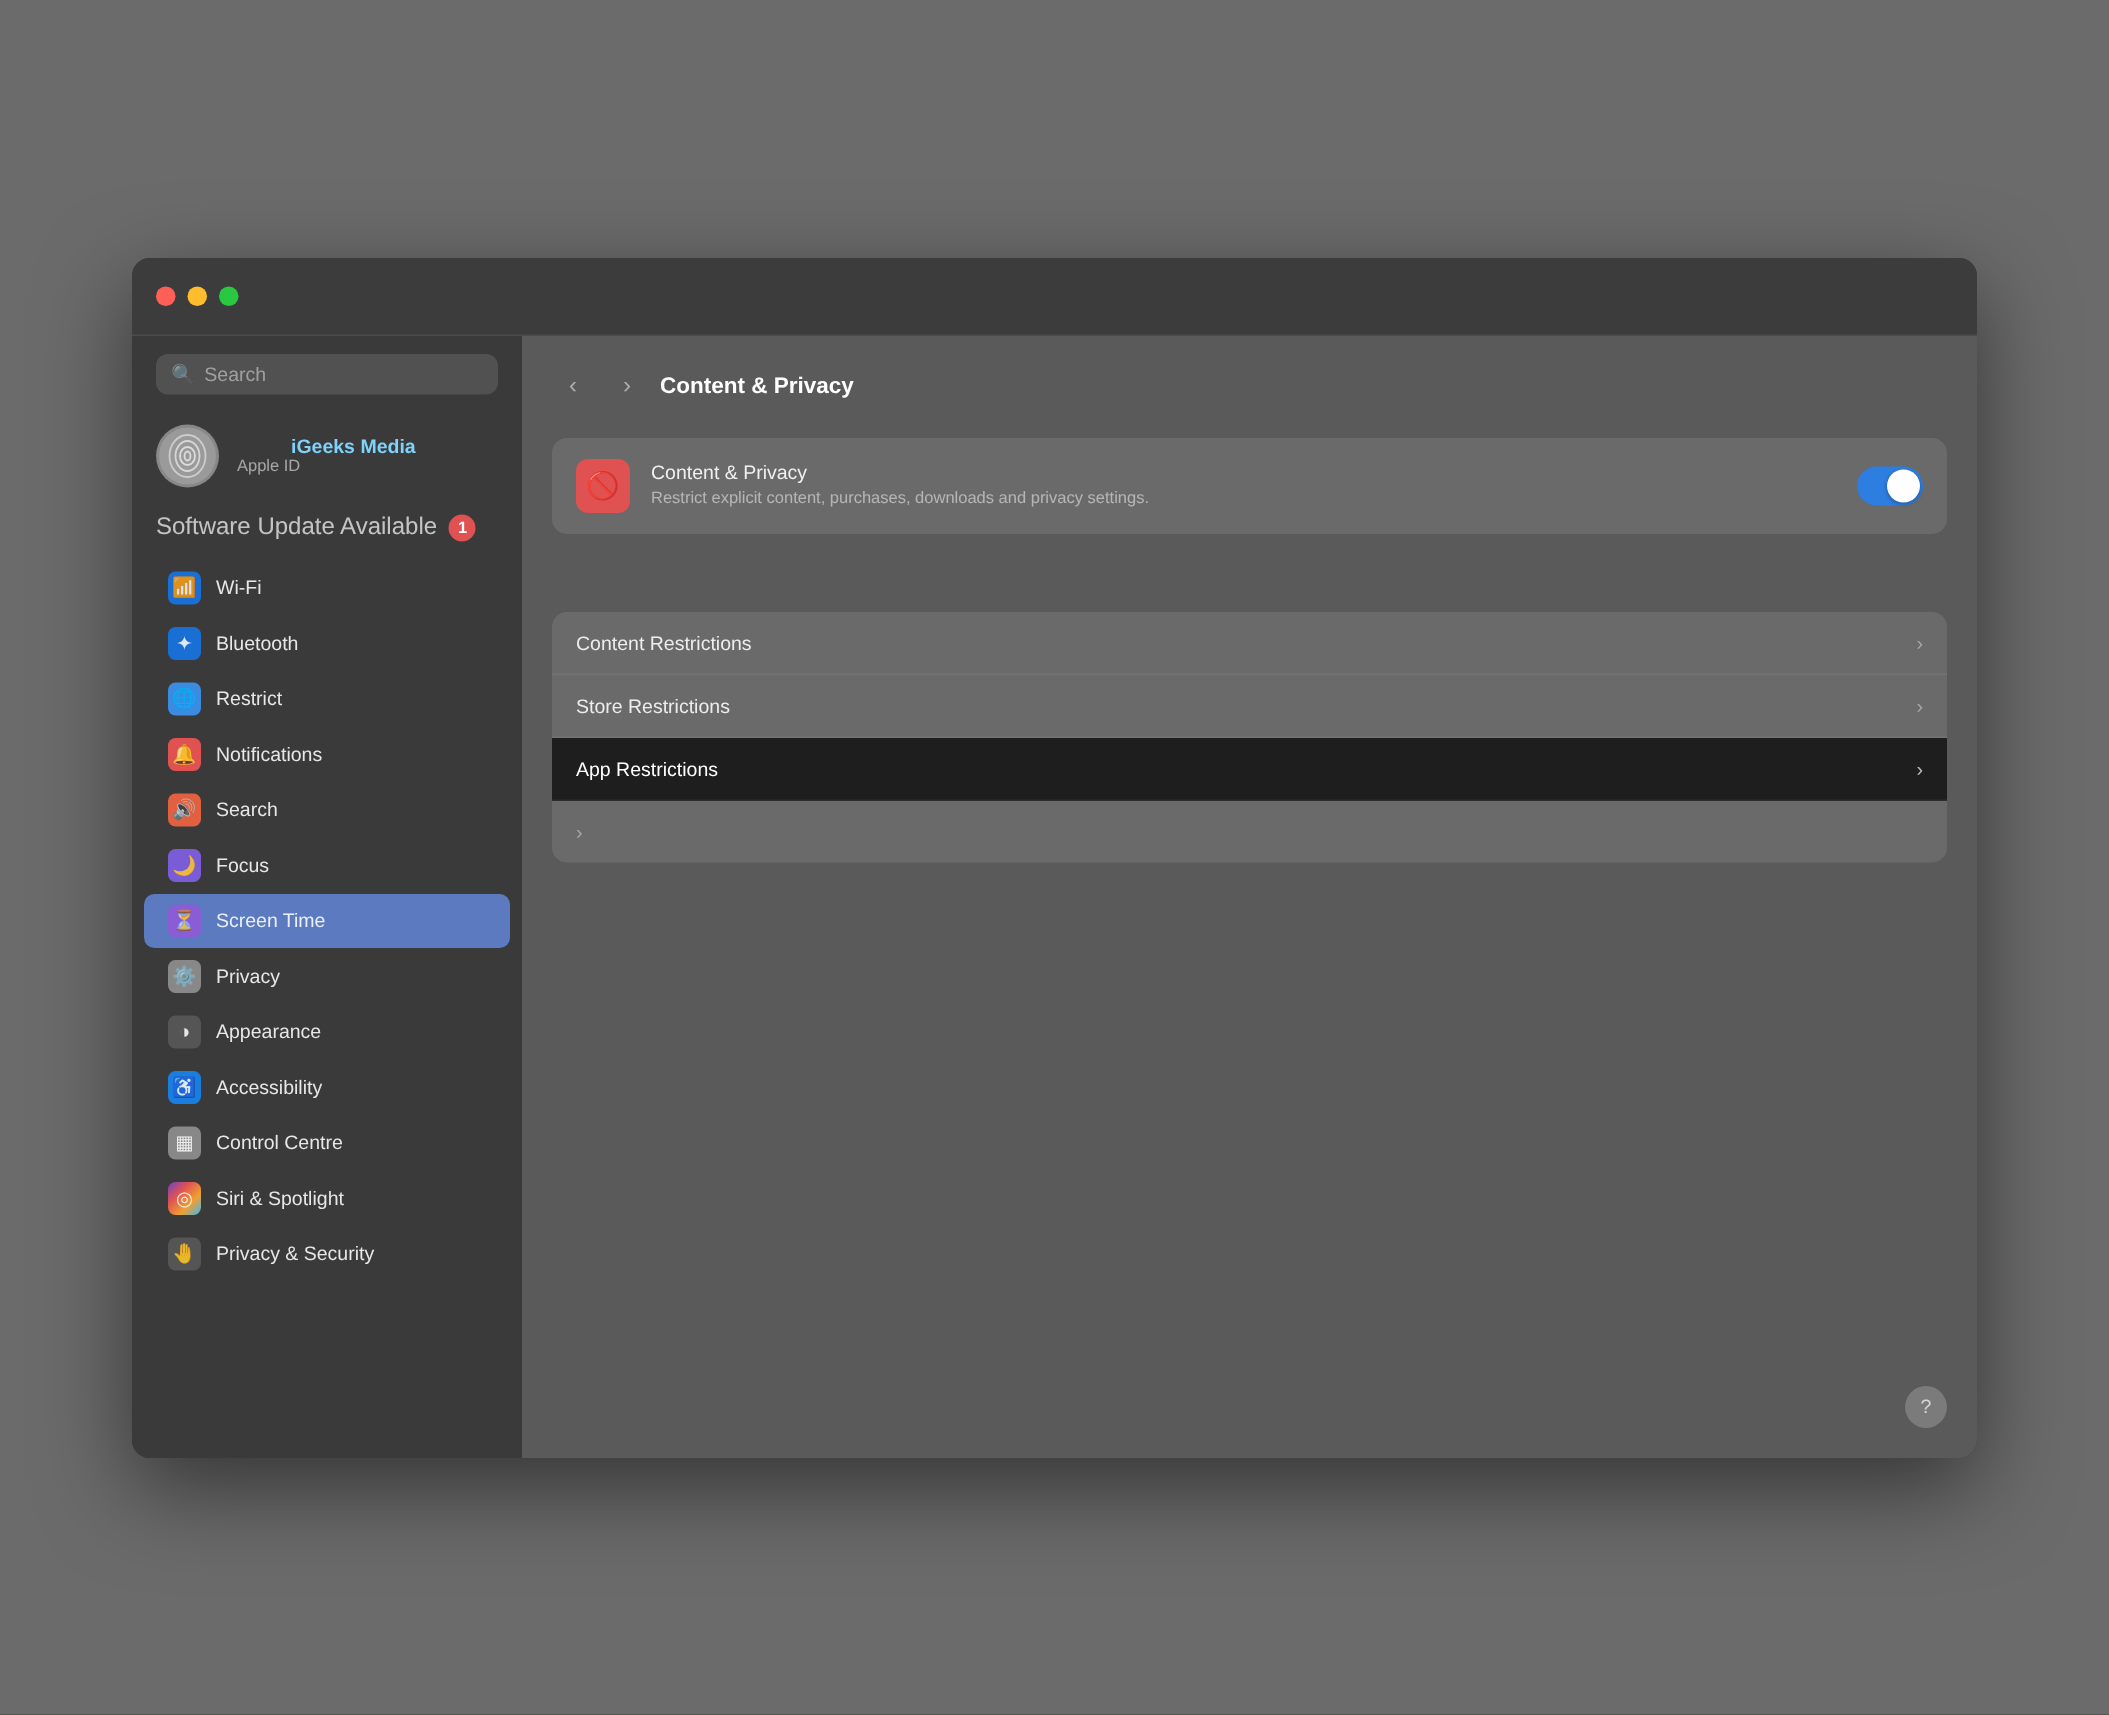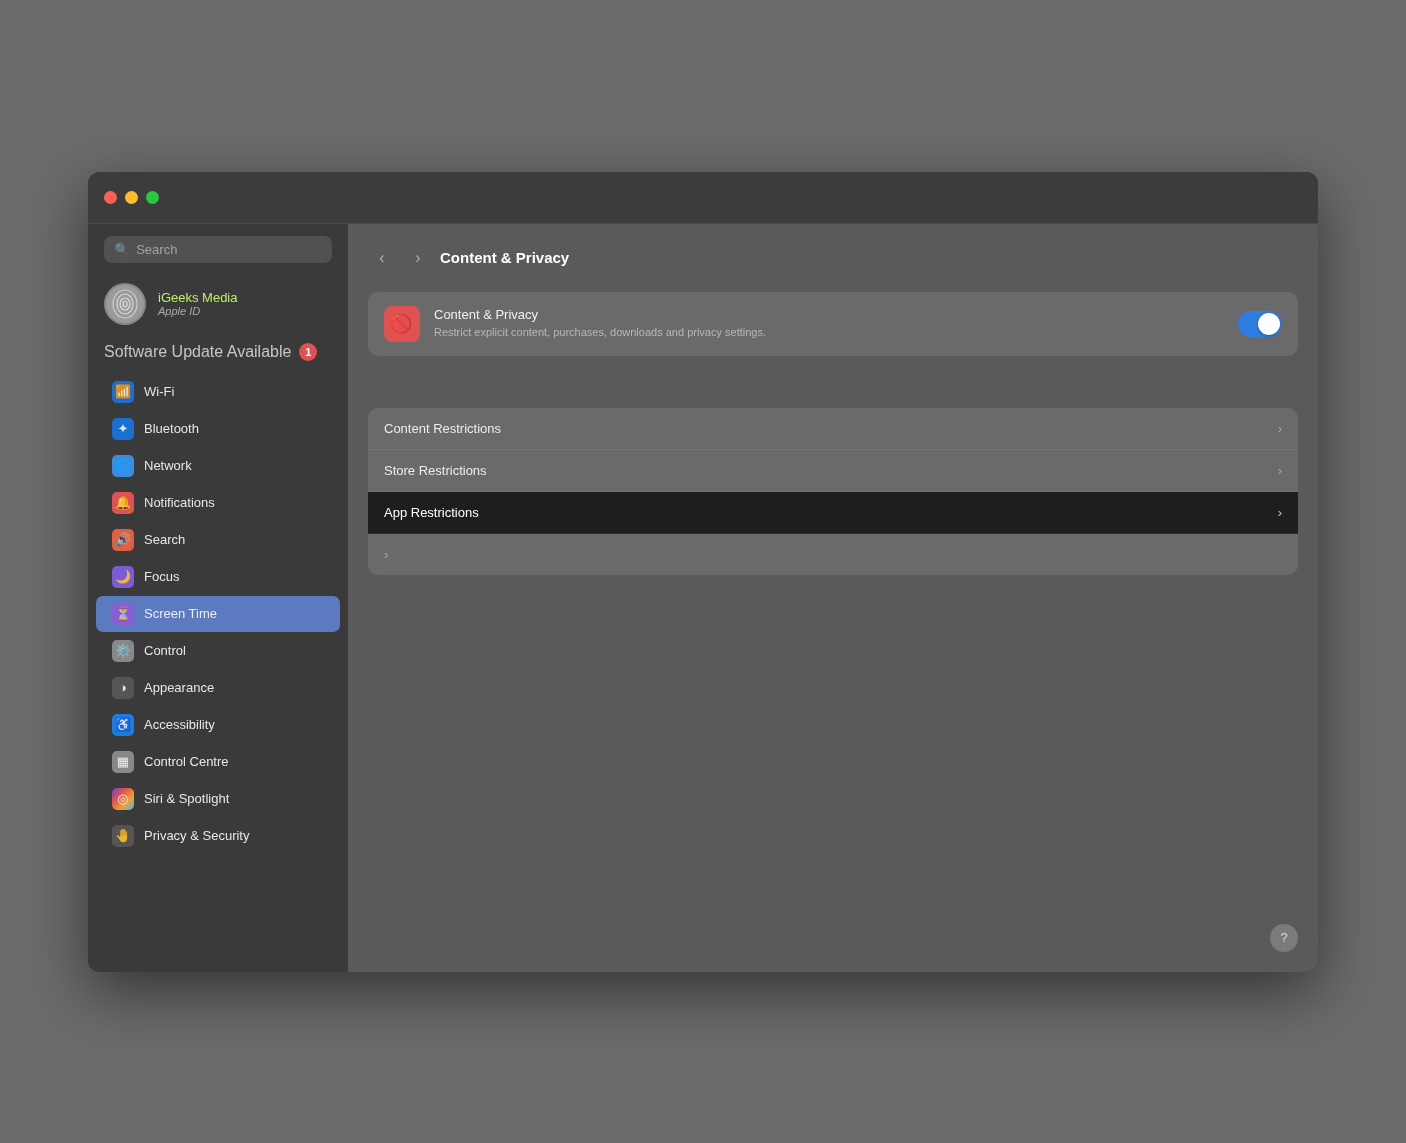--- a/index.html
+++ b/index.html
@@ -129,29 +129,29 @@
       width: 38px;
       height: 38px;
     }
 
     .user-info {
       display: flex;
       flex-direction: column;
     }
 
     .user-name {
-      color: #bef264;
-      font-size: 13px;
-      font-weight: 400;
+      color: #7dd3fc;
+      font-size: 13px;
+      font-weight: 700;
+      margin-left: 36px;
     }
 
     .user-subtitle {
       color: rgba(255,255,255,0.55);
       font-size: 11px;
-      font-style: italic;
     }
 
     
     .software-update {
       display: flex;
       align-items: center;
       gap: 8px;
       padding: 6px 16px 10px;
       cursor: pointer;
     }
@@ -448,41 +448,41 @@
       <div class="sidebar-item">
             <div class="sidebar-icon icon-wifi">📶</div>
             <span class="sidebar-item-label">Wi-Fi</span>
           </div>
           <div class="sidebar-item">
             <div class="sidebar-icon icon-bluetooth">✦</div>
             <span class="sidebar-item-label">Bluetooth</span>
           </div>
           <div class="sidebar-item">
             <div class="sidebar-icon icon-network">🌐</div>
-            <span class="sidebar-item-label">Network</span>
+            <span class="sidebar-item-label">Restrict</span>
           </div>
           <div class="sidebar-item">
             <div class="sidebar-icon icon-notifications">🔔</div>
             <span class="sidebar-item-label">Notifications</span>
           </div>
           <div class="sidebar-item">
             <div class="sidebar-icon icon-sound">🔊</div>
             <span class="sidebar-item-label">Search</span>
           </div>
           <div class="sidebar-item">
             <div class="sidebar-icon icon-focus">🌙</div>
             <span class="sidebar-item-label">Focus</span>
           </div>
           <div class="sidebar-item active">
             <div class="sidebar-icon icon-screentime">⏳</div>
             <span class="sidebar-item-label">Screen Time</span>
           </div>
           <div class="sidebar-item">
             <div class="sidebar-icon icon-general">⚙️</div>
-            <span class="sidebar-item-label">Control</span>
+            <span class="sidebar-item-label">Privacy</span>
           </div>
           <div class="sidebar-item">
             <div class="sidebar-icon icon-appearance">◑</div>
             <span class="sidebar-item-label">Appearance</span>
           </div>
           <div class="sidebar-item">
             <div class="sidebar-icon icon-accessibility">♿</div>
             <span class="sidebar-item-label">Accessibility</span>
           </div>
           <div class="sidebar-item">

